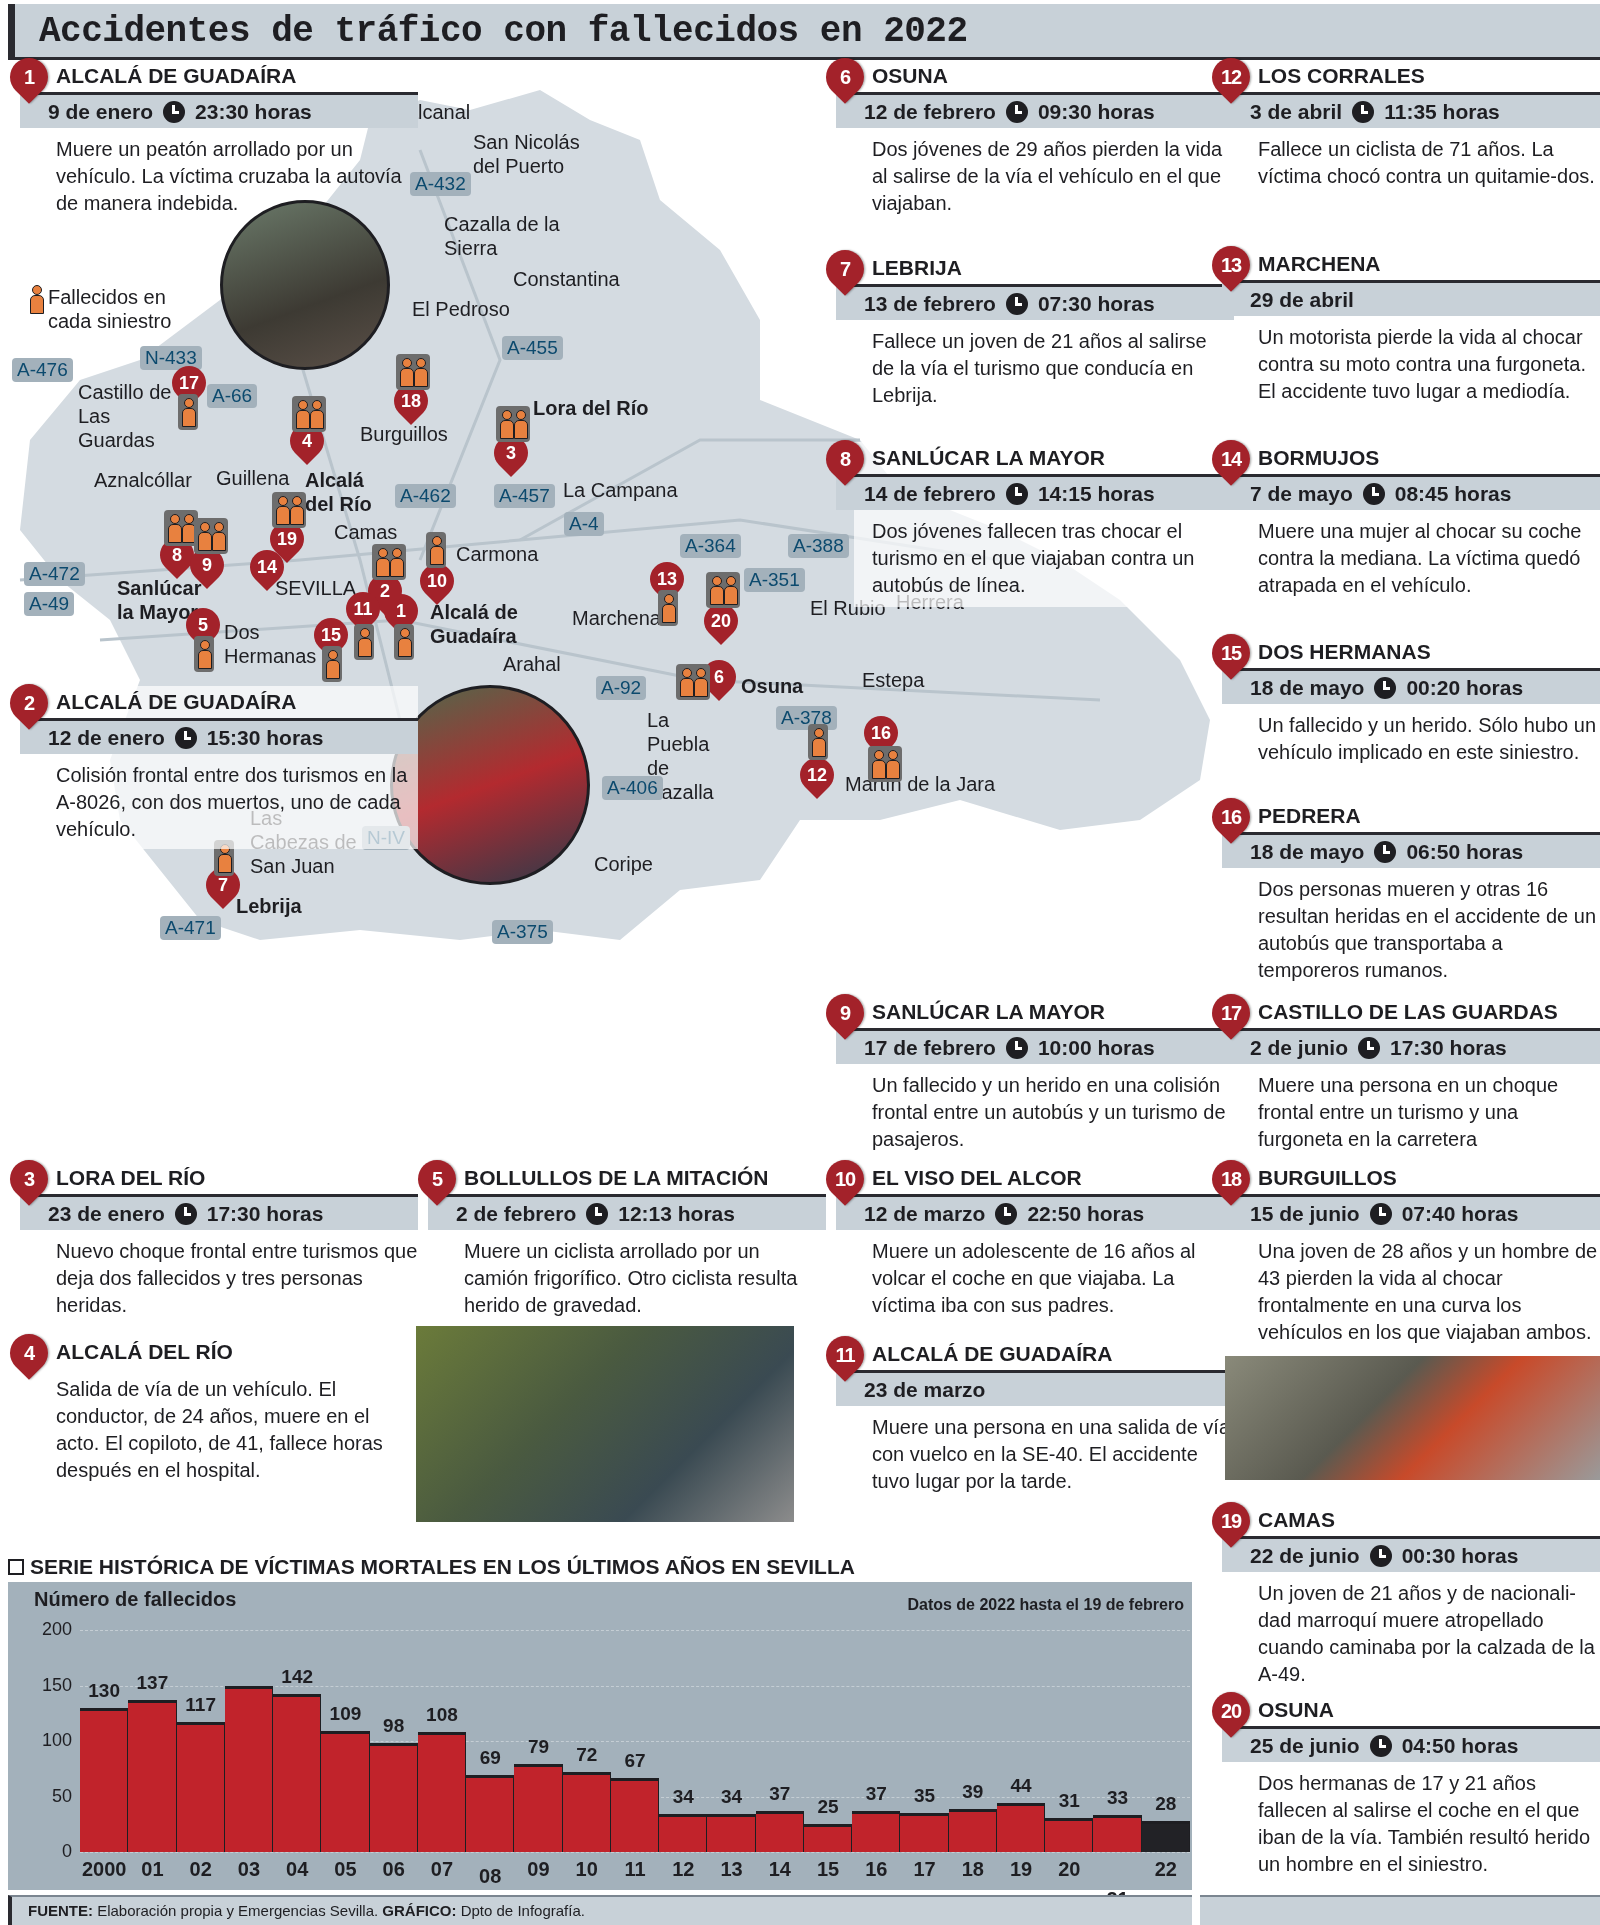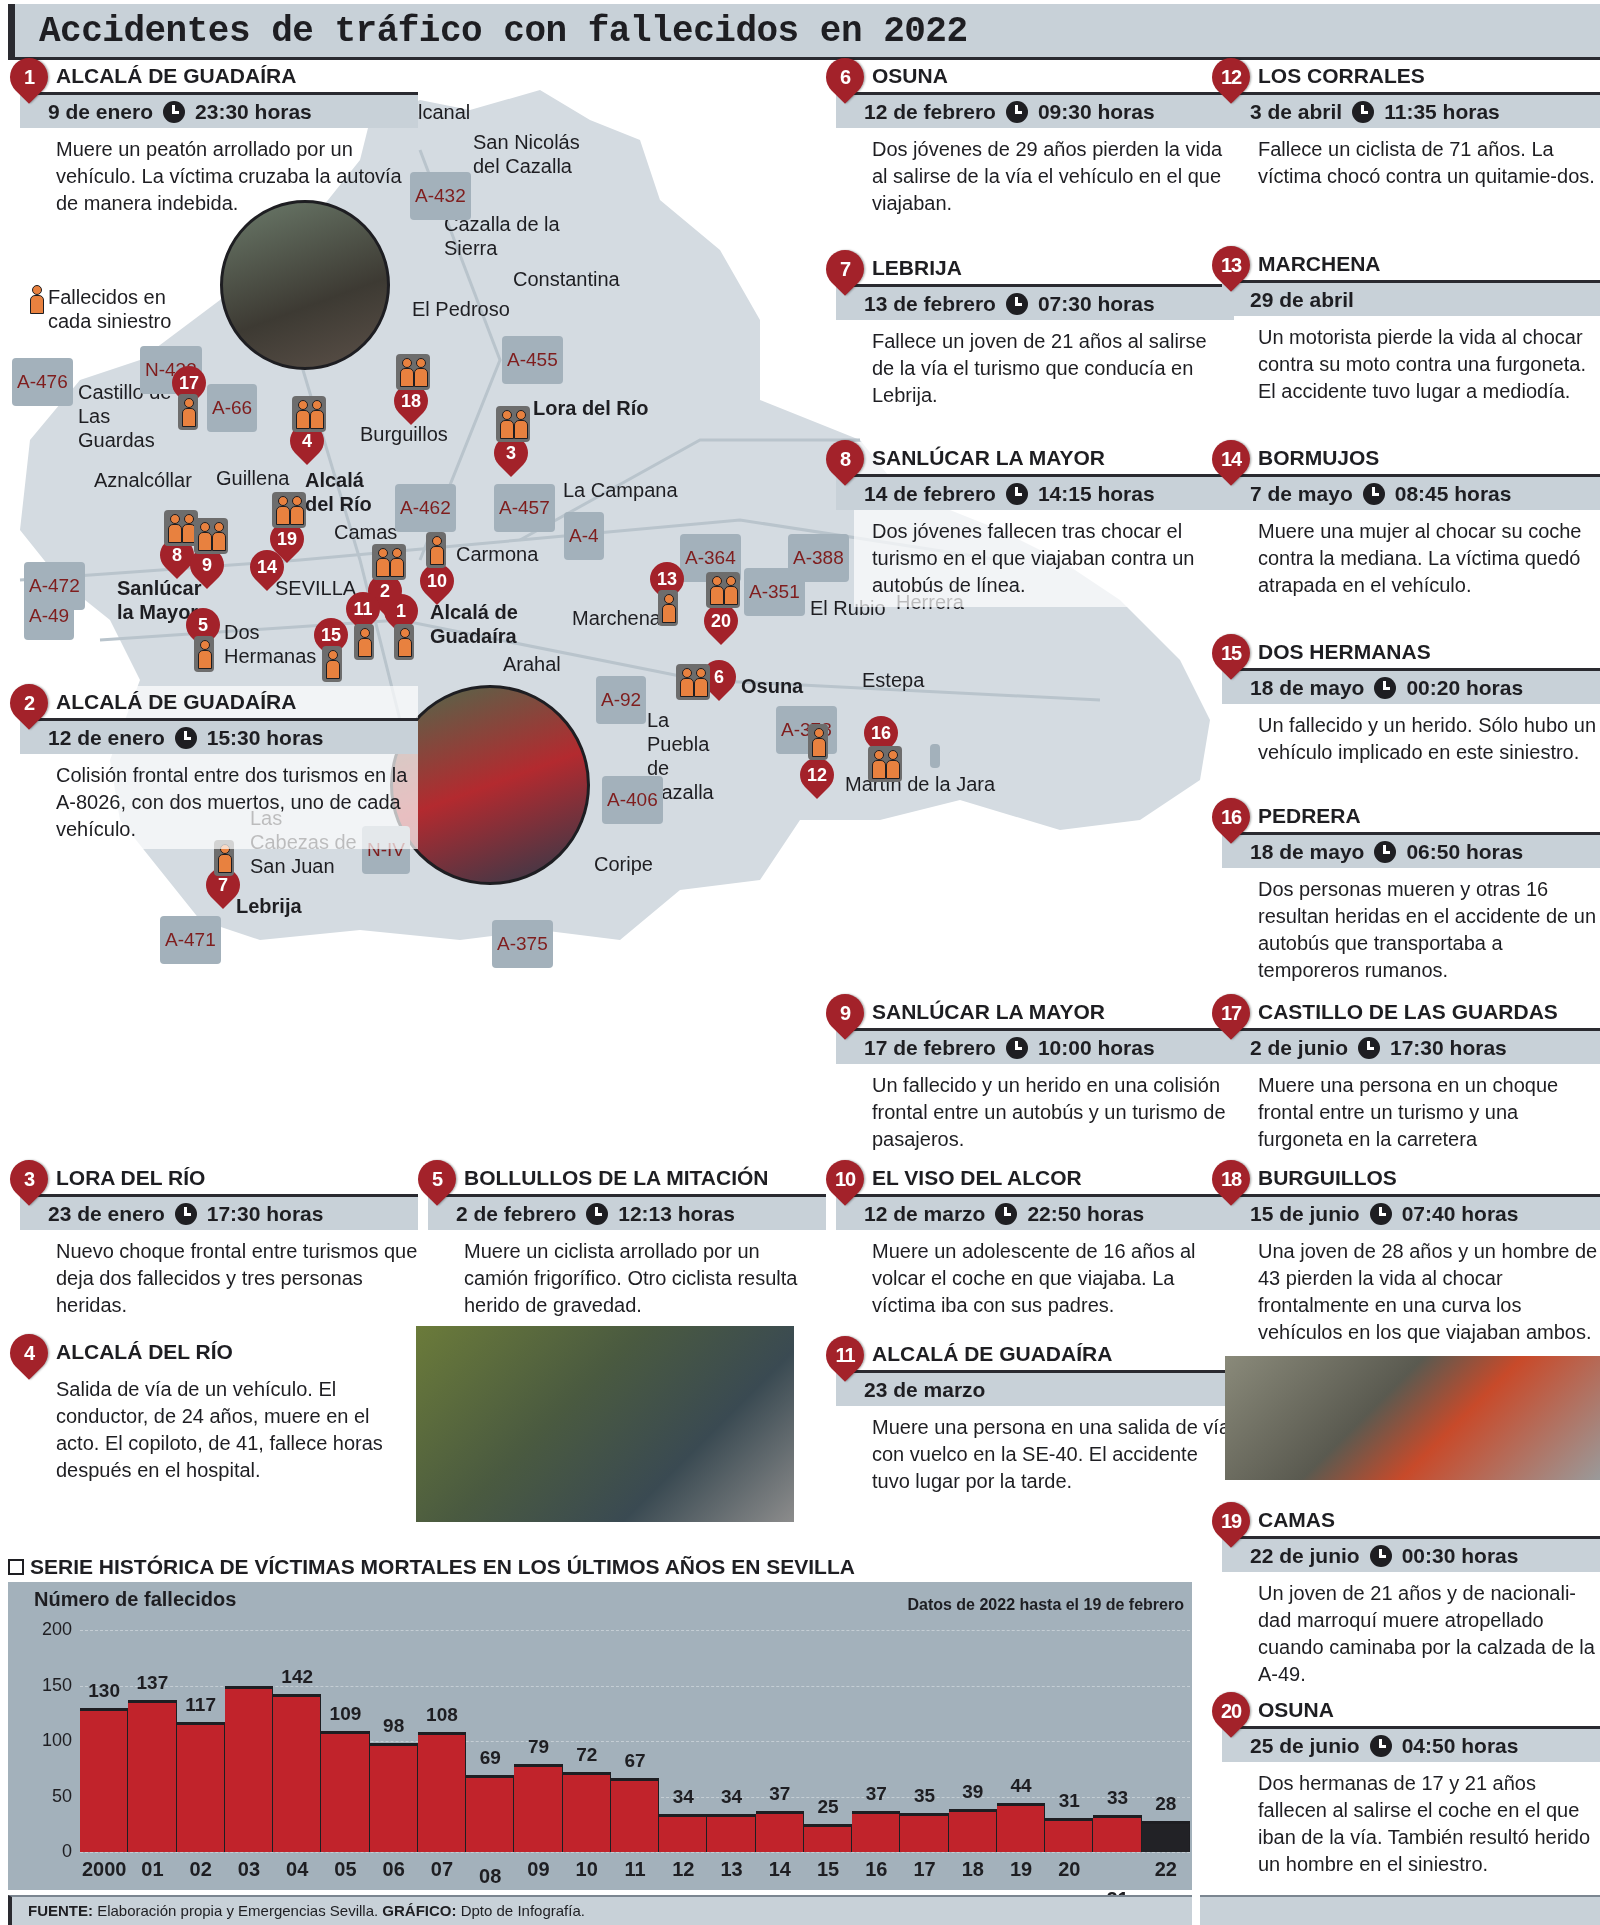--- a/index.html
+++ b/index.html
@@ -20,21 +20,21 @@
 .photo{position:absolute;background:linear-gradient(160deg,#6b7a6a,#3d3a33 60%,#5b5048);}
 .photo-circle{border-radius:50%;border:3px solid #1e1e22}
 .marker{position:absolute;width:34px;height:34px;background:#a3222a;border-radius:50% 50% 50% 0;transform:rotate(-45deg)}
 .marker span{display:block;transform:rotate(45deg);color:#fff;font-weight:bold;font-size:18px;text-align:center;line-height:34px}
 .victim-box{position:absolute;background:#6d6d6d;border-radius:4px;display:flex;gap:2px;padding:4px}
 .victim{width:12px;height:28px;position:relative}
 .victim::before{content:"";position:absolute;left:2px;top:0;width:8px;height:8px;border-radius:50%;background:#e8813f;border:1px solid #1e1e22}
 .victim::after{content:"";position:absolute;left:0;top:10px;width:12px;height:17px;border-radius:5px 5px 0 0;background:#e8813f;border:1px solid #1e1e22}
 .town{position:absolute;font-size:20px;white-space:nowrap;line-height:24px}
 .town.bold{font-weight:bold}
-.road{position:absolute;background:#a3b1bb;color:#7f1d1d;font-size:19px;padding:12px 5px;border-radius:4px;line-height:24px}
+.road{position:absolute;background:#a3b1bb;color:#0c4a6e;font-size:19px;padding:0 5px;border-radius:4px;line-height:24px}
 .legend{position:absolute;left:30px;top:225px;display:flex;gap:6px;font-size:20px;line-height:24px}
 .chart-title{position:absolute;left:8px;top:1555px;font-size:21px;font-weight:bold;display:flex;align-items:center;gap:6px}
 .chart-title .box{width:16px;height:16px;border:2px solid #1e1e22}
 .chart{position:absolute;left:8px;top:1582px;width:1184px;height:308px;background:#a3b1bb}
 .chart .ylabel{position:absolute;left:26px;top:6px;font-size:20px;font-weight:bold}
 .chart .note{position:absolute;right:8px;top:14px;font-size:16px;font-weight:bold}
 .plot{position:absolute;left:72px;top:48px;width:1110px;height:222px}
 .grid{position:absolute;left:0;width:100%;border-top:1px dashed #c5ced4}
 .ytick{position:absolute;left:-56px;width:48px;text-align:right;font-size:18px}
 .bar{position:absolute;bottom:0;background:#c1232b;border-top:3px solid #1e1e22;border-right:1px solid #1e1e22}
@@ -66,21 +66,21 @@
 
   <div class="legend">
     <div class="victim"></div>
     <div style="width:150px">Fallecidos en cada siniestro</div>
   </div>
 
   <div class="photo photo-circle" style="left:220px;top:140px;width:170px;height:170px"></div>
   <div class="photo photo-circle" style="left:390px;top:625px;width:200px;height:200px;background:linear-gradient(160deg,#4d6a4c,#b32a2f 50%,#2f3a4a)"></div>
 
   <div class="town" style="left:358px;top:40px">Guadalcanal</div>
-  <div class="town" style="left:473px;top:70px;width:120px;white-space:normal">San Nicolás del Cazalla</div>
+  <div class="town" style="left:473px;top:70px;width:120px;white-space:normal">San Nicolás del Puerto</div>
   <div class="town" style="left:444px;top:152px;width:120px;white-space:normal">Cazalla de la Sierra</div>
   <div class="town" style="left:513px;top:207px">Constantina</div>
   <div class="town" style="left:412px;top:237px">El Pedroso</div>
   <div class="town" style="left:78px;top:320px;width:110px;white-space:normal">Castillo de Las Guardas</div>
   <div class="town" style="left:360px;top:362px">Burguillos</div>
   <div class="town bold" style="left:533px;top:336px">Lora del Río</div>
   <div class="town" style="left:94px;top:408px">Aznalcóllar</div>
   <div class="town" style="left:216px;top:406px">Guillena</div>
   <div class="town bold" style="left:305px;top:408px;width:70px;white-space:normal">Alcalá del Río</div>
   <div class="town" style="left:563px;top:418px">La Campana</div>

